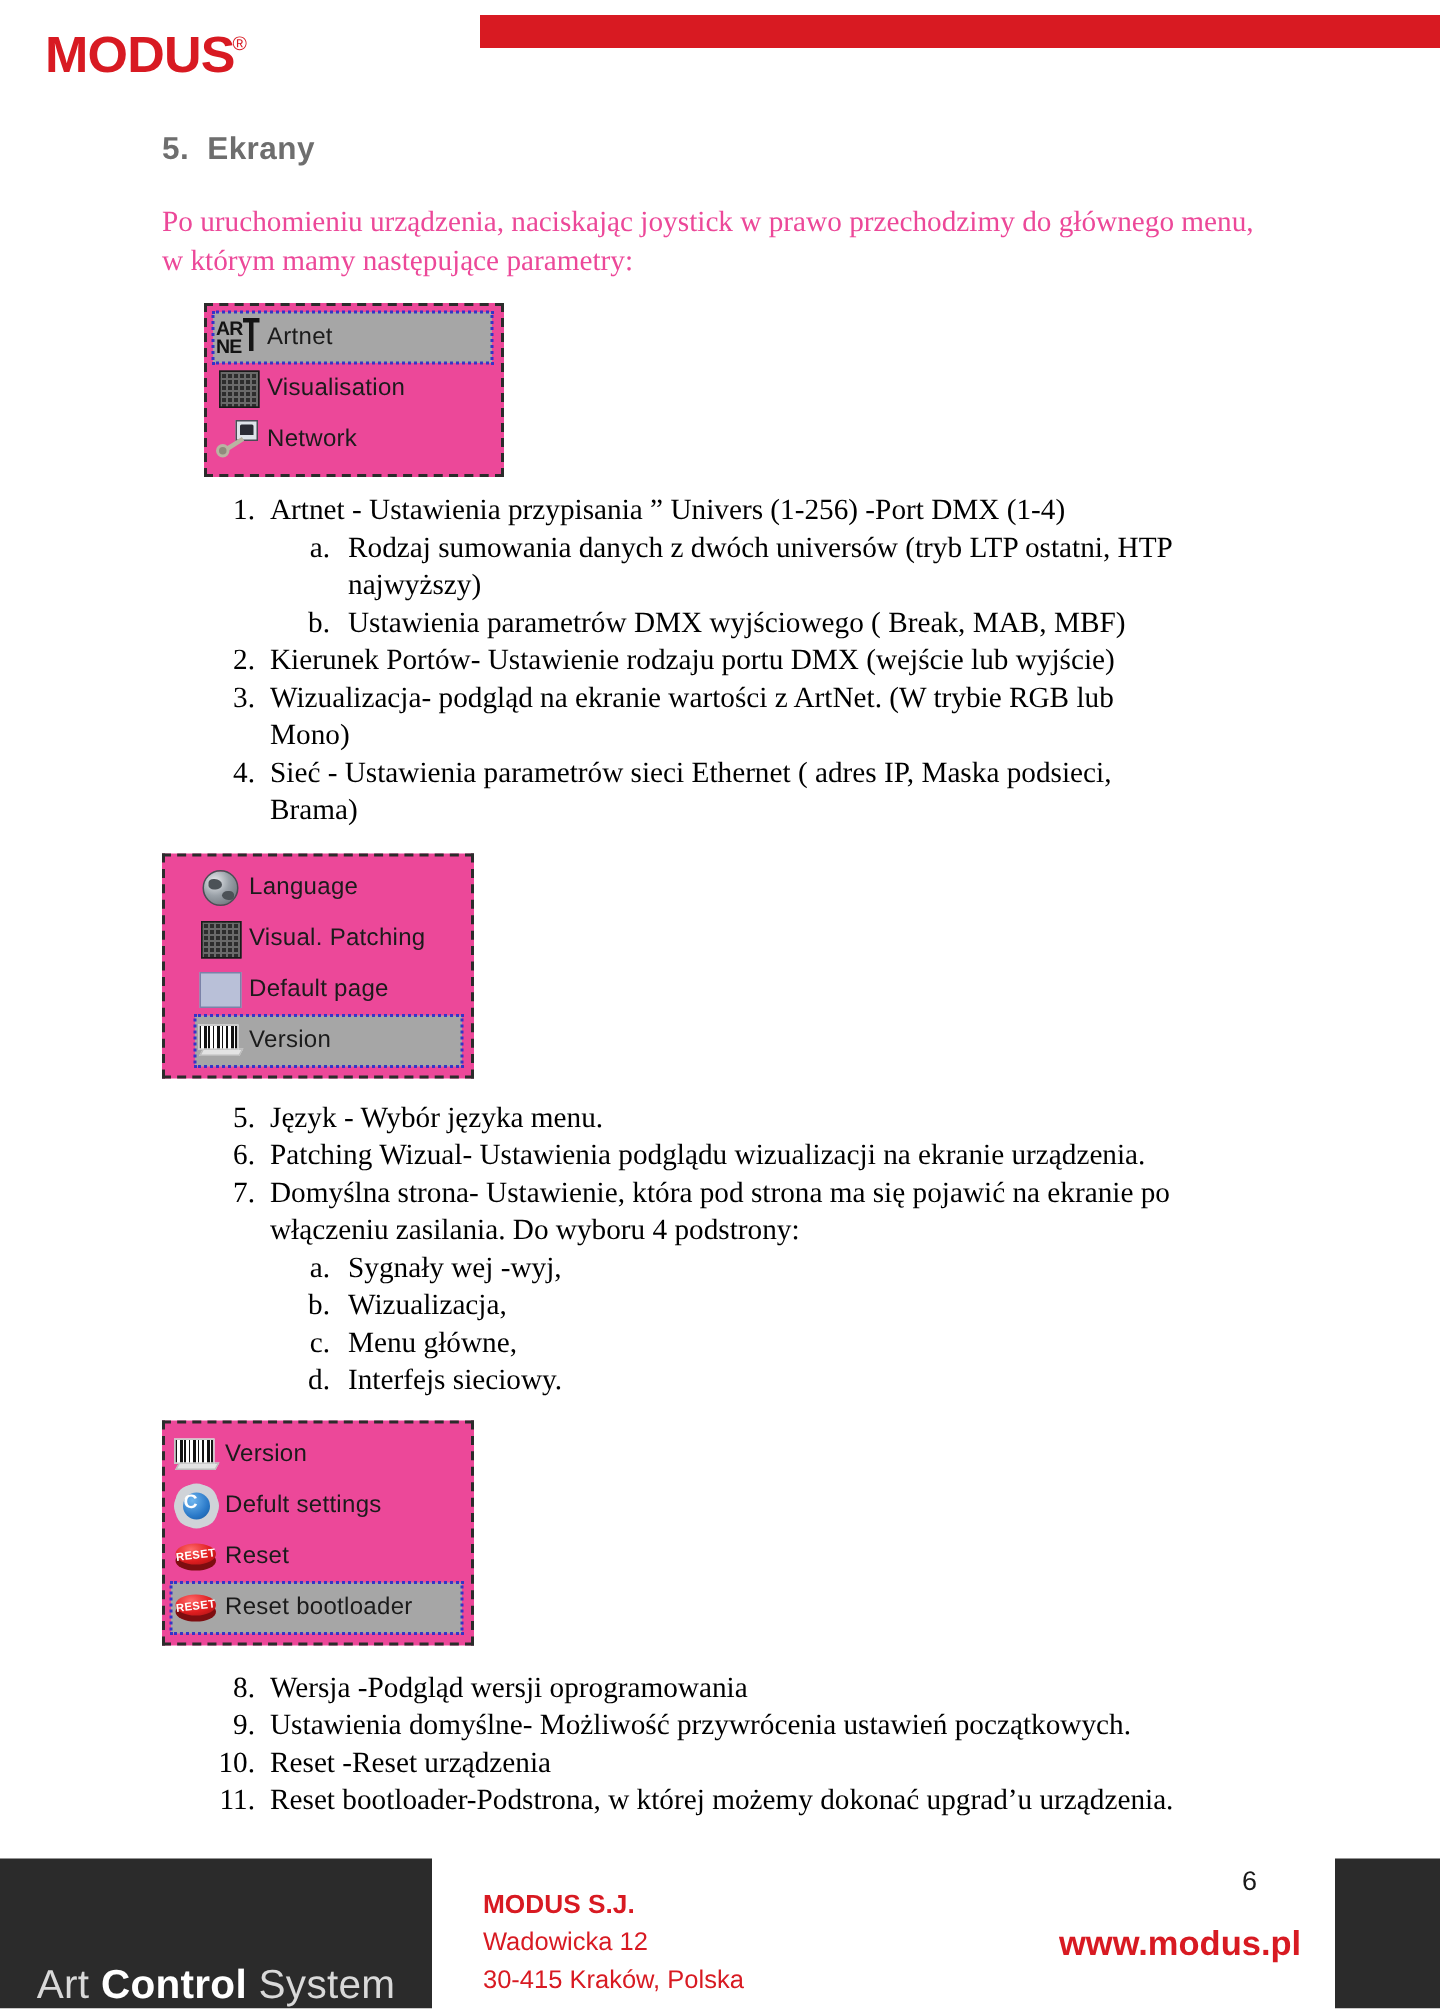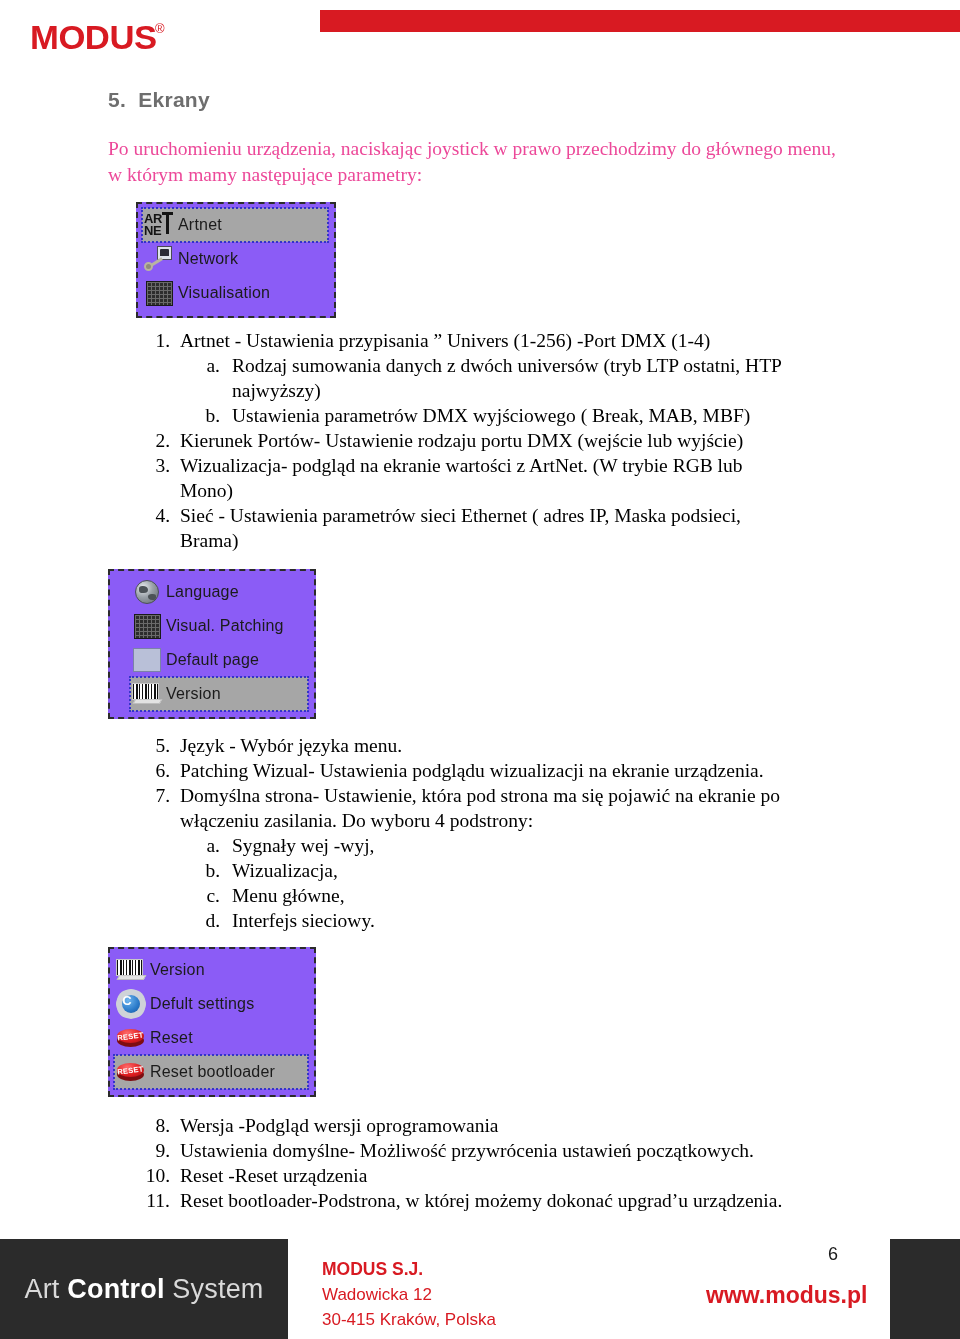--- a/index.html
+++ b/index.html
@@ -78,21 +78,21 @@
     margin-right: 100px;
     margin-top: 24px;
     font-size: 19.5px;
     line-height: 26px;
     color: #ec4899;
   }
   .intro div { white-space: nowrap; }
 
   
   .lcd {
-    background: #8b5cf6;
+    background: #ec4899;
     border: 2px dashed #2b2b2b;
     padding: 4px 6px 6px 4px;
     width: 200px;
     position: relative;
     font-family: "Liberation Sans", sans-serif;
   }
   .lcd-row {
     display: flex;
     align-items: center;
     height: 34px;
@@ -341,21 +341,21 @@
     left: 0;
     top: 1239px;
     width: 960px;
     height: 100px;
   }
   .foot-black-left {
     position: absolute;
     left: 0; top: 0;
     width: 288px; height: 100px;
     background: #2b2b2b;
-    display: flex; align-items: center; justify-content: center;
+    display: flex; align-items: flex-end; justify-content: center;
   }
   .foot-acs {
     font-family: "Liberation Sans", sans-serif;
     font-size: 27px;
     color: #d9d9d9;
     letter-spacing: 0.2px;
   }
   .foot-acs b { color: #ffffff; font-weight: bold; }
   .foot-black-right {
     position: absolute;
@@ -417,41 +417,41 @@
         <span class="lcd-icon">
           <span class="ic-artnet">
             <span>AR</span><br>
             <span>NE</span>
             <span class="t-bar"></span><span class="t-stem"></span>
           </span>
         </span>
         <span class="lcd-label">Artnet</span>
       </div>
 
+
+      <div class="lcd-row">
+        <span class="lcd-icon">
+          <span class="ic-grid"></span>
+        </span>
+        <span class="lcd-label">Visualisation</span>
+      </div>
 
       <div class="lcd-row">
         <span class="lcd-icon">
           <span class="ic-net">
             <i class="mon">
                 <i class="mon-in"></i>
               </i>
             <i class="key-sh"></i>
               <i class="key-head"></i>
           </span>
         </span>
         <span class="lcd-label">Network</span>
       </div>
 
-      <div class="lcd-row">
-        <span class="lcd-icon">
-          <span class="ic-grid"></span>
-        </span>
-        <span class="lcd-label">Visualisation</span>
-      </div>
-
     </div>
   </div>
 
   <div class="list">
     <div class="li lvl1">
       <span class="mk">1.</span>
       <span class="tx">Artnet - Ustawienia przypisania ” Univers (1-256) -Port DMX (1-4)</span>
     </div>
     <div class="li lvl2">
       <span class="mk">a.</span>

